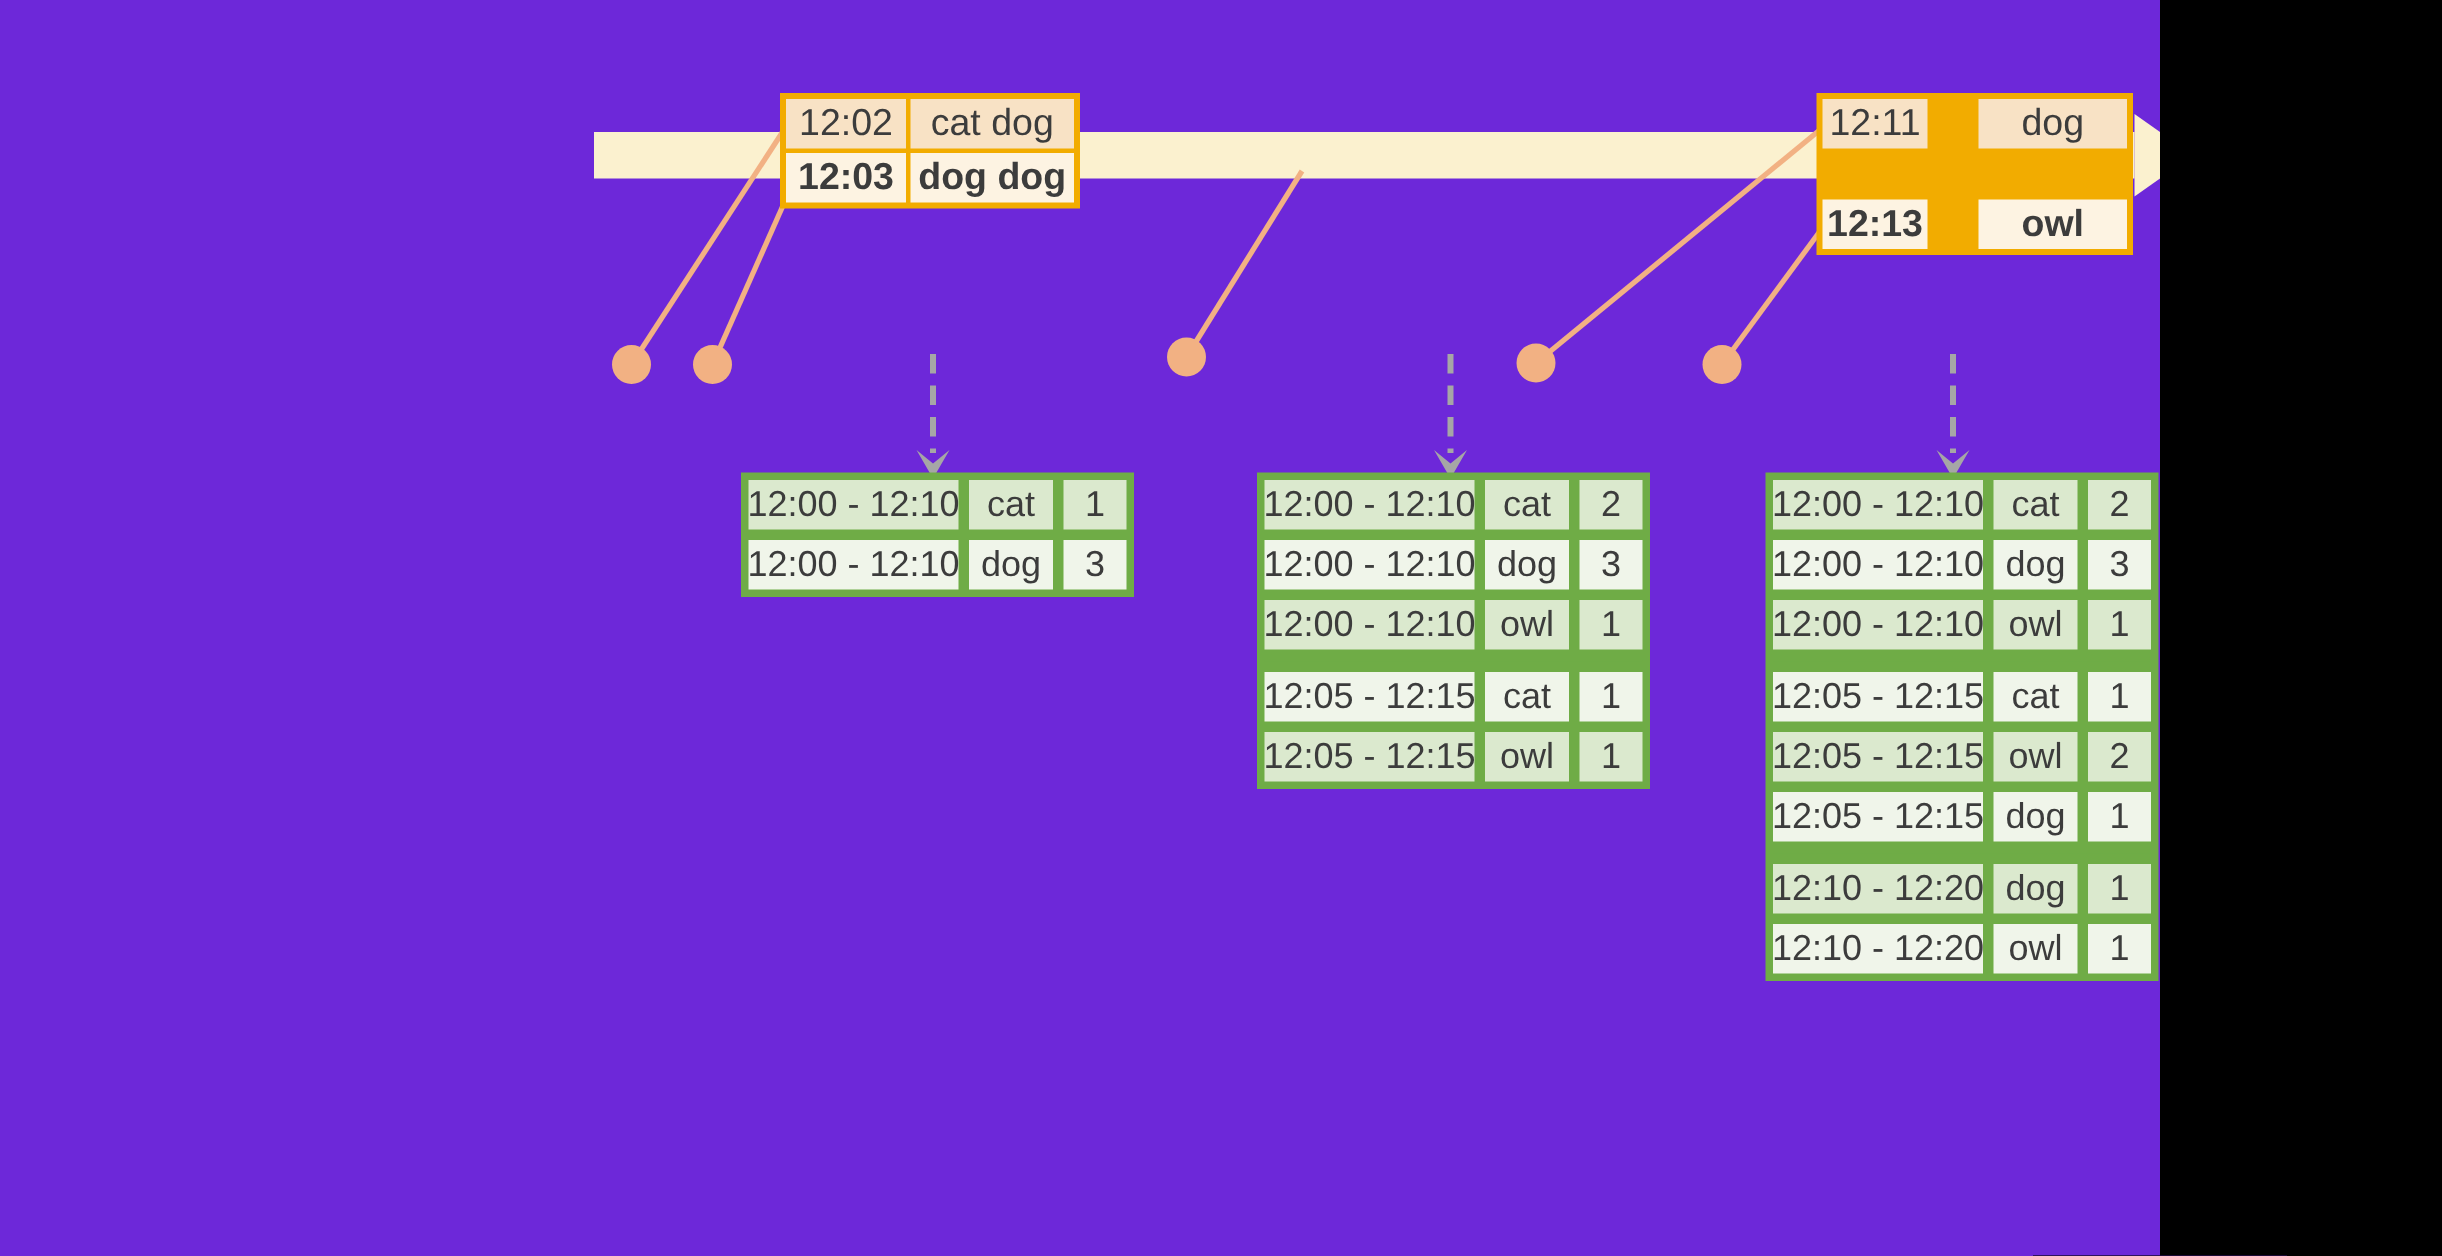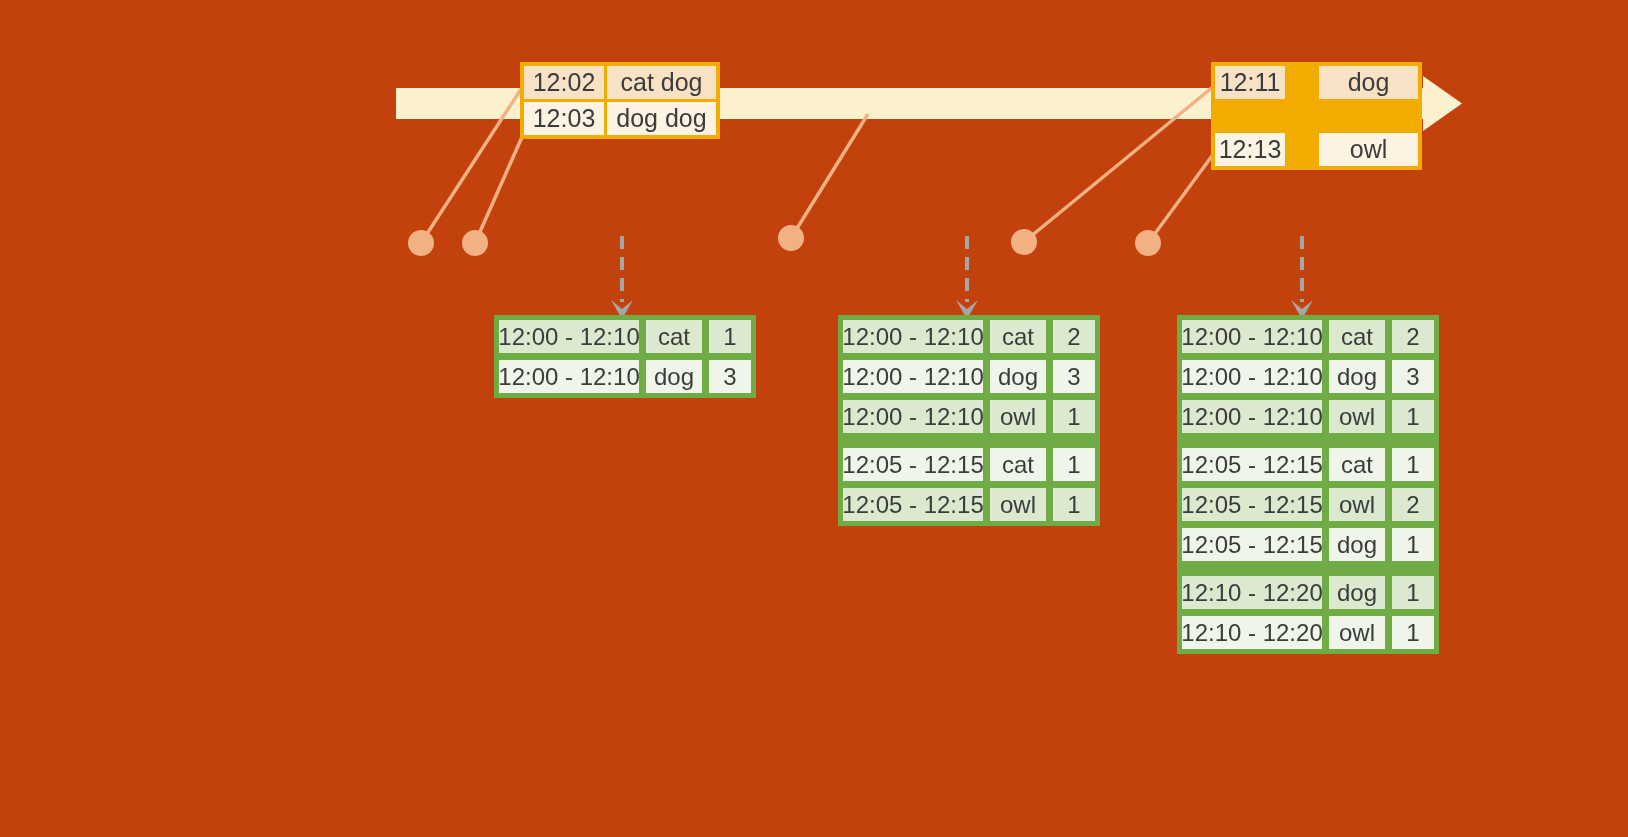--- a/index.html
+++ b/index.html
@@ -1,31 +1,31 @@
 <!DOCTYPE html>
 <html><head>
 <meta charset="utf-8">
 <style>
   html,body{margin:0;padding:0;background:#000;}
   #canvas{
-    position:relative;width:1628px;height:837px;background:#c2410c;
+    position:relative;width:1440px;height:837px;background:#6d28d9;
     font-family:"Liberation Sans",sans-serif;color:#3C3C3C;overflow:hidden;text-align:right;
   }
   svg.layer{position:absolute;left:0;top:0;}
 
   
   .etable{
     position:absolute;display:grid;gap:3px;padding:4px;background:#F2AC00;
   }
   .etable .cell{
     display:flex;align-items:center;justify-content:center;
     font-size:25px;line-height:1;white-space:nowrap;
   }
   .efill-dark{background:#F8E2C5;}
-  .efill-light{background:#FDF3E2;}
+  .efill-light{background:#FDF3E2;font-weight:bold;}
   .efill-mid{background:#FAE9D3;}
   #etable-1{left:520px;top:62px;grid-template-columns:80px 109px;grid-auto-rows:33px;}
   #etable-2{left:865px;top:81px;grid-template-columns:82px 110px;grid-auto-rows:32px;}
   #etable-3{left:1211px;top:62px;grid-template-columns:70px 99px;grid-auto-rows:33px;gap:34px;}
 
   
   .gtable{
     position:absolute;display:grid;gap:7px;padding:5px;background:#6FAC46;
     grid-template-columns:140px 56px 42px;
   }

